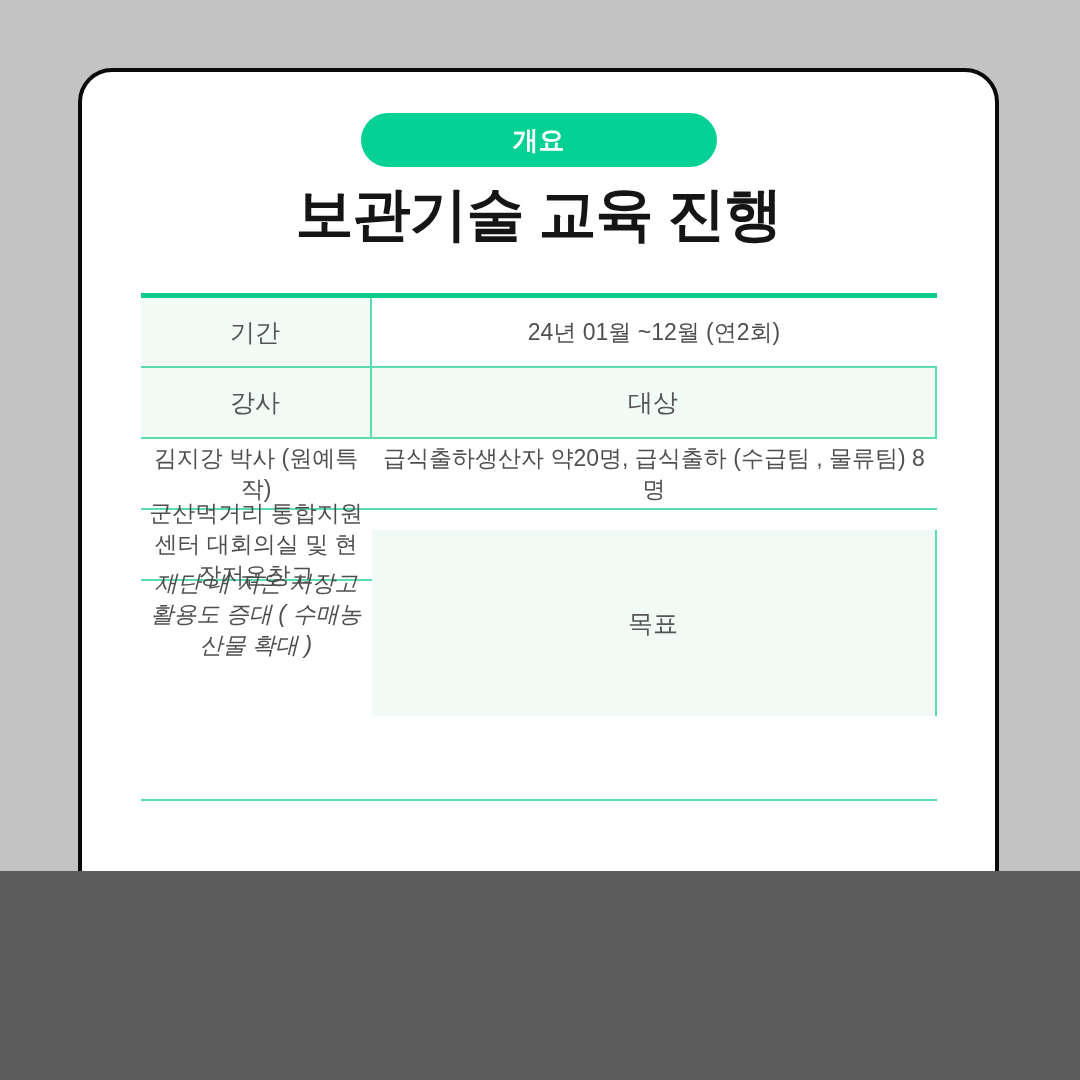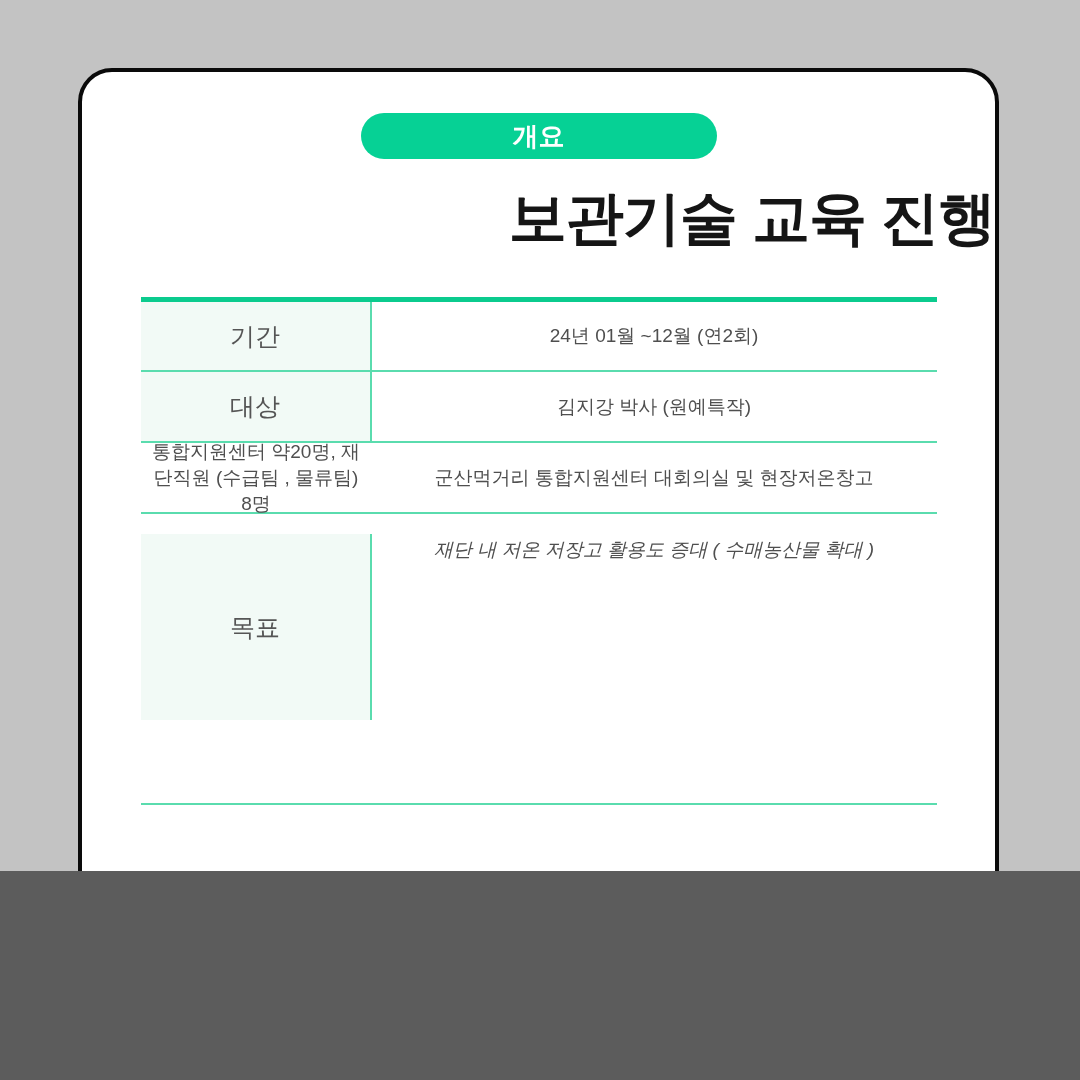--- a/index.html
+++ b/index.html
@@ -19,31 +19,31 @@
     z-index:1;
   }
   .footer-bar {
     position:absolute;
     left:0; top:871px;
     width:1080px; height:209px;
     background:var(--footer-bar,#5c5c5c);
     z-index:5;
   }
   .badge {
-    width:356px; height:46px;
+    width:356px; height:54px;
     margin:41px auto 0;
     background:var(--badge,#06d195);
     border-radius:27px;
     display:flex; align-items:center; justify-content:center;
     color:var(--badge-text,#fff);
     font-size:26px; font-weight:600;
   }
   .title {
-    margin-top:21px;
-    text-align:right;
+    margin-top:9px;
+    text-align:center;
     font-size:58px;
     font-weight:900;
     letter-spacing:-1px;
     color:var(--title-text,#151515);
   }
   .info-table {
     width:796px;
     margin:39px auto 0;
     display:grid;
     grid-template-columns:231px 1fr;
@@ -58,21 +58,21 @@
   }
   .label-cell {
     background:var(--label-column-bg,#f2faf6);
     border-right:2px solid var(--table-divider,#5adcae);
     border-bottom:2px solid var(--table-divider,#5adcae);
     font-size:25px;
     color:var(--label-text,#555);
   }
   .value-cell {
     border-bottom:2px solid var(--table-divider,#5adcae);
-    font-size:19px;
+    font-size:23px;
     color:var(--value-text,#4f4f4f);
   }
   .span3 { grid-row:span 3; border-bottom:none;margin-top:20px; }
   .no-bb { border-bottom:none;font-style:italic; }
 </style>
 </head>
 <body>
 
 <div class="card">
 
@@ -80,24 +80,25 @@
     <span>개요</span>
   </div>
 
   <h1 class="title">보관기술 교육 진행</h1>
 
   <div class="info-table">
 
     <div class="cell label-cell">기간</div>
     <div class="cell value-cell">24년 01월 ~12월  (연2회)</div>
 
+    <div class="cell label-cell">강사</div>
     <div class="cell label-cell">대상</div>
 
     <div class="cell value-cell">김지강 박사 (원예특작)</div>
-    <div class="cell value-cell">통합지원센터 약20명, 재단직원 (수급팀 , 물류팀) 8명</div>
+    <div class="cell value-cell">급식출하생산자 약20명, 급식출하 (수급팀 , 물류팀) 8명</div>
 
     <div class="cell value-cell">군산먹거리 통합지원센터 대회의실 및 현장저온창고</div>
 
     <div class="cell label-cell span3">목표</div>
     <div class="cell value-cell no-bb">재단 내 저온 저장고 활용도 증대 ( 수매농산물 확대 )</div>
 
   </div>
 </div>
 
 <div class="footer-bar"></div>

